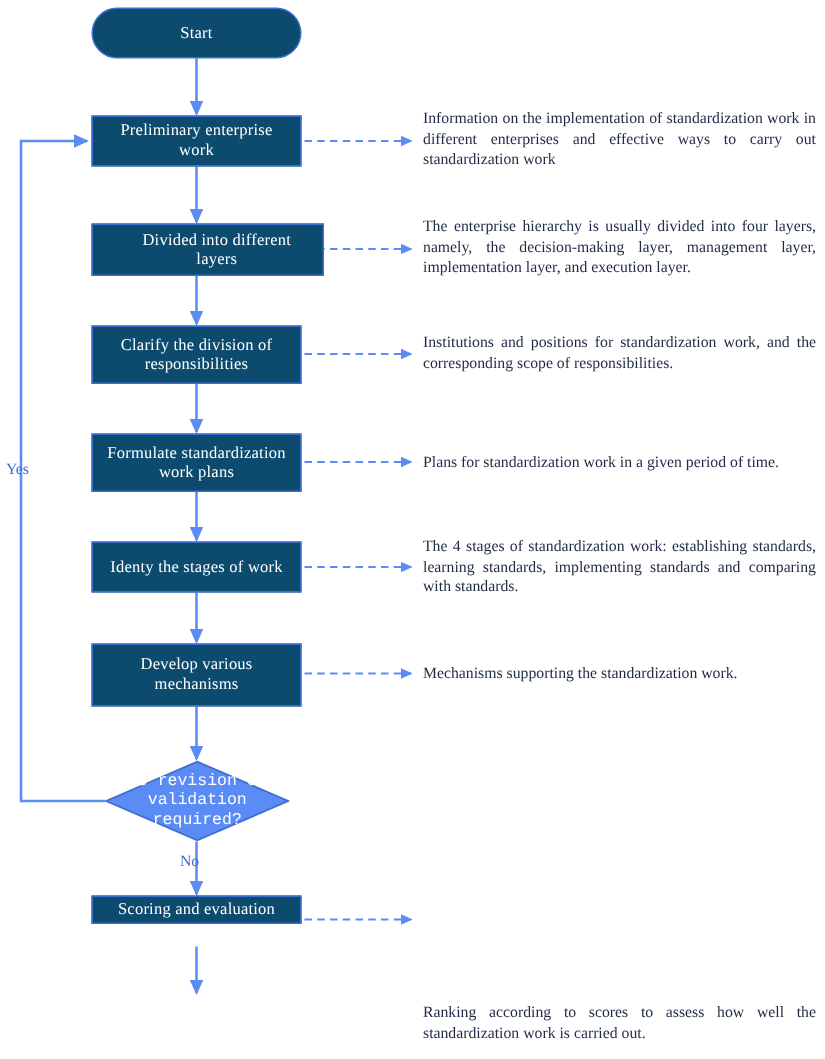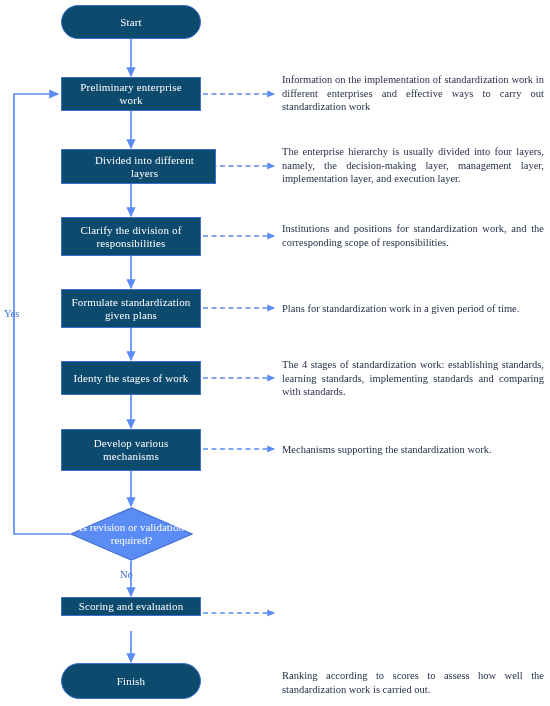--- a/index.html
+++ b/index.html
@@ -116,45 +116,42 @@
 
   <div class="node" style="left:61px;top:149px;width:155px;height:35px;padding-left:12px;">
     <span>Divided into different layers</span>
   </div>
 
   <div class="node" style="left:61px;top:217px;width:140px;height:39px;">
     <span>Clarify the division of responsibilities</span>
   </div>
 
   <div class="node" style="left:61px;top:289px;width:140px;height:39px;">
-    <span>Formulate standardization given plans</span>
+    <span>Formulate standardization work plans</span>
   </div>
 
   <div class="node" style="left:61px;top:361px;width:140px;height:34px;">
     <span>Identy the stages of work</span>
   </div>
 
   <div class="node" style="left:61px;top:429px;width:140px;height:42px;">
     <span>Develop various mechanisms</span>
   </div>
 
-  <div class="diamond" style="left:70px;top:507px;width:123px;height:54px;">
+  <div class="diamond" style="left:70px;top:507px;width:123px;height:54px;font-family:Liberation Mono, monospace;">
     <svg class="dia-shape" viewBox="0 0 123 54" preserveAspectRatio="none" xmlns="http://www.w3.org/2000/svg">
       <polygon points="61.5,0.8 122.2,27 61.5,53.2 0.8,27" fill="#5B8CF5" stroke="#3C6FD0" stroke-width="1.2"></polygon>
     </svg>
     <span class="dia-label">Is revision or validation required?</span>
   </div>
 
   <div class="node" style="left:61px;top:597px;width:140px;height:19px;">
     <span>Scoring and evaluation</span>
   </div>
 
-  <div class="node terminator" style="left:61px;top:663px;width:140px;height:36px;">
-    <span>Finish</span>
-  </div>
 
   <div class="edge-label" style="left:4px;top:308px;">Yes</div>
   <div class="edge-label" style="left:120px;top:569px;">No</div>
 
   <div class="note" style="left:282px;top:73px;width:262px;">Information on the implementation of standardization work in different enterprises and effective ways to carry out standardization work</div>
 
   <div class="note" style="left:282px;top:145px;width:262px;">The enterprise hierarchy is usually divided into four layers, namely, the decision-making layer, management layer, implementation layer, and execution layer.</div>
 
   <div class="note" style="left:282px;top:222px;width:262px;">Institutions and positions for standardization work, and the corresponding scope of responsibilities.</div>
 

